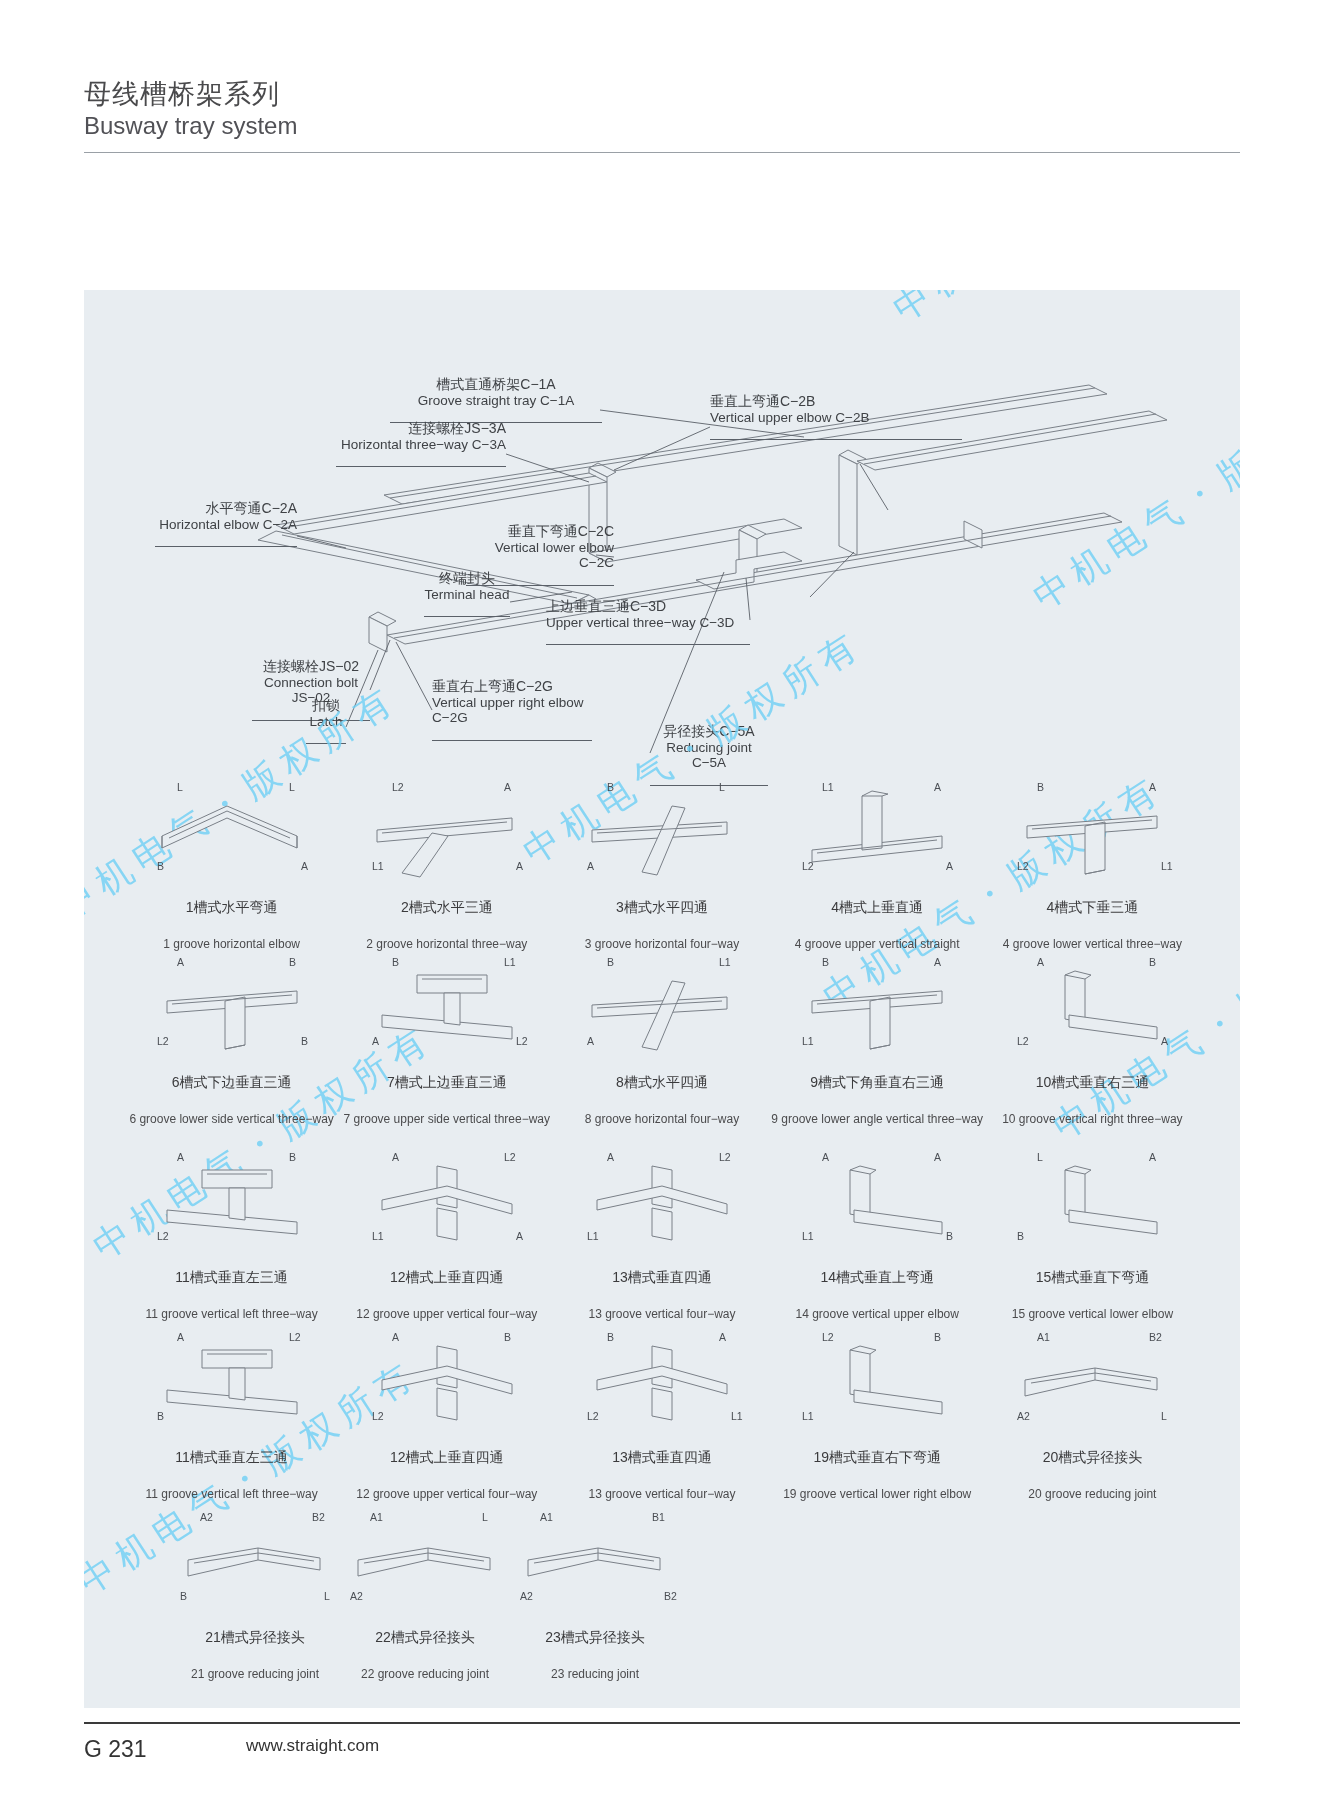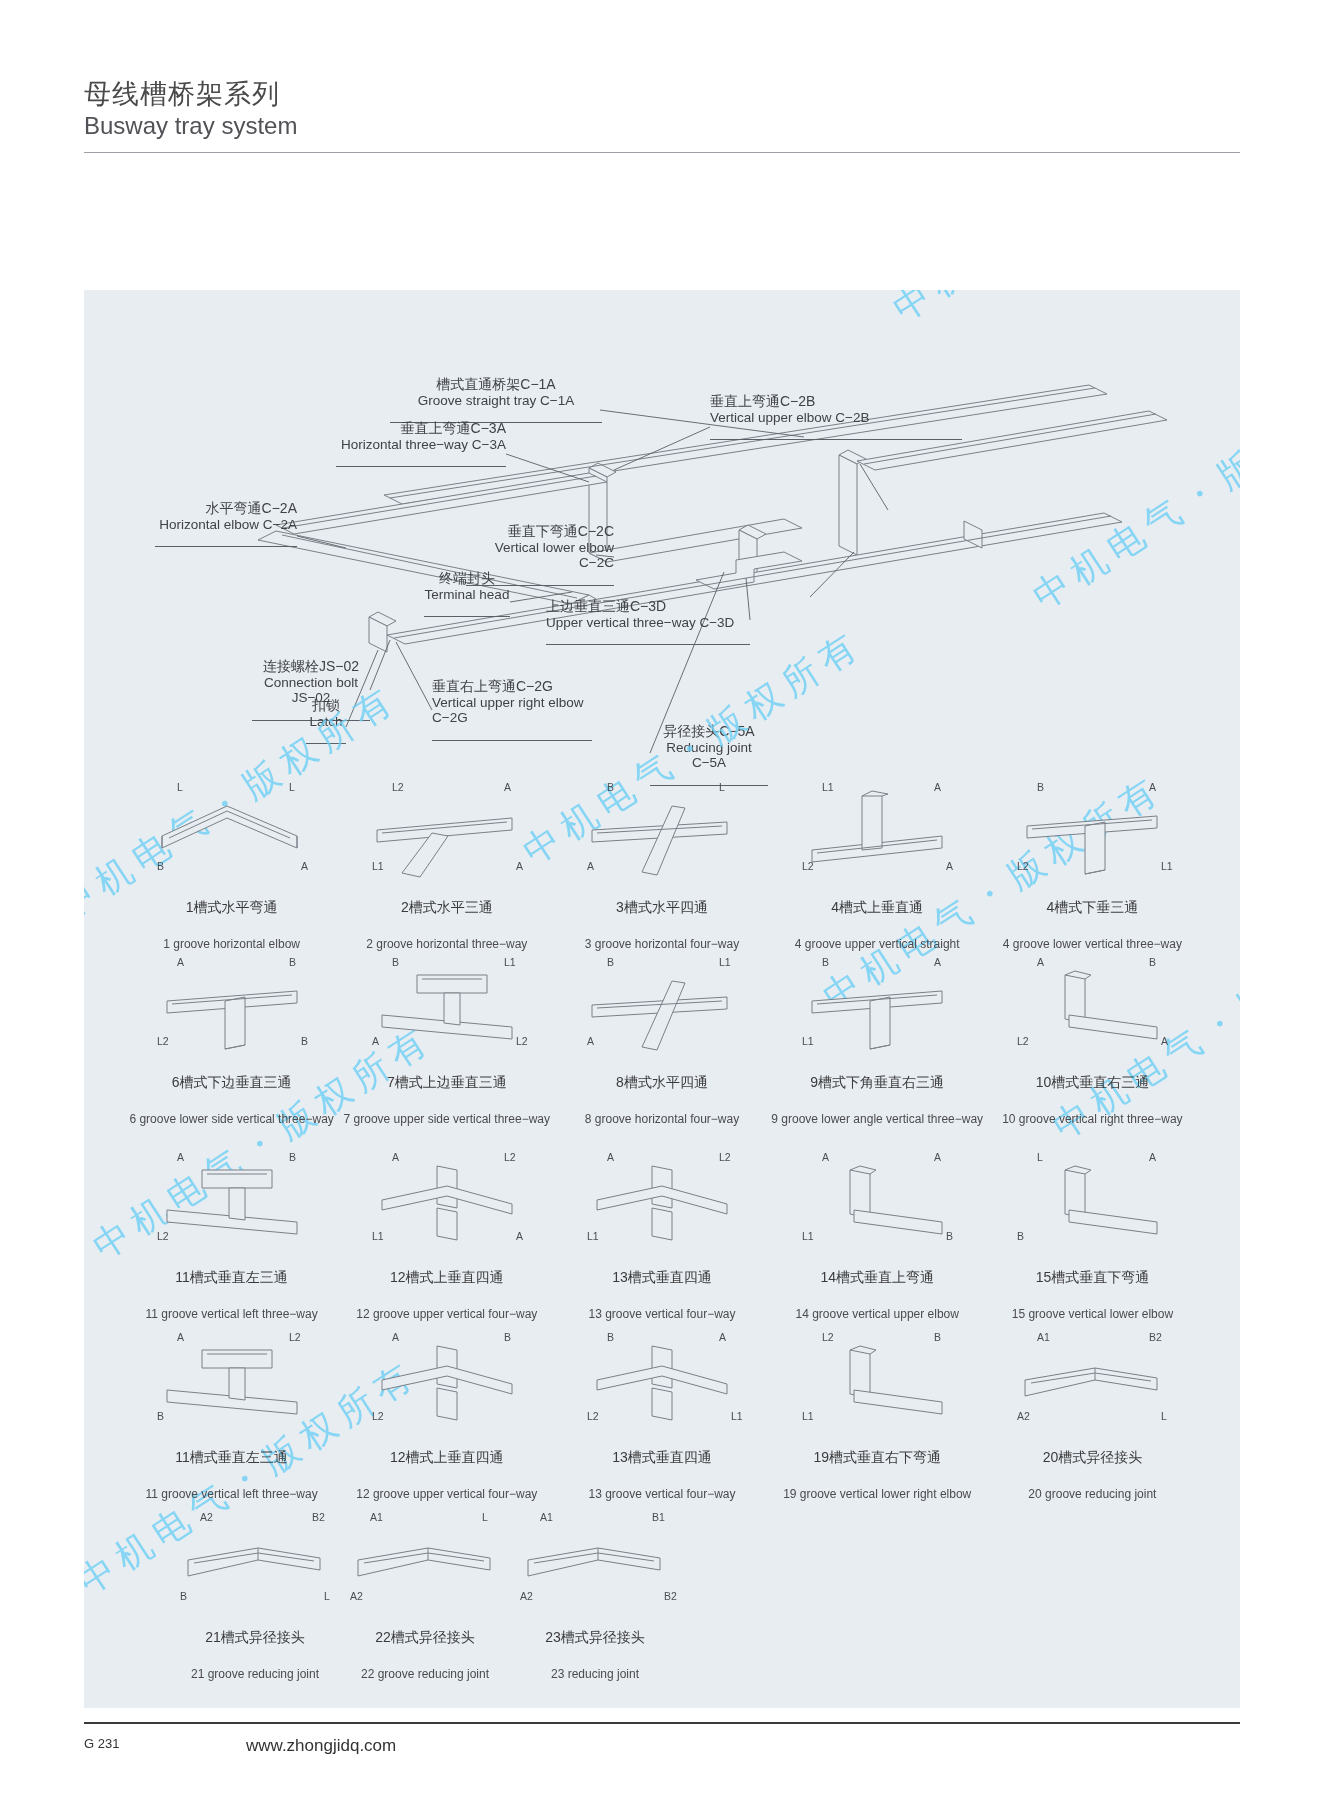--- a/index.html
+++ b/index.html
@@ -16,21 +16,21 @@
   .callout .zh{display:block;font-size:14px;}
   .callout .en{display:block;font-size:13.5px;}
   .wm{position:absolute;font-size:36px;letter-spacing:8px;color:#6fd0f5;opacity:.8;white-space:nowrap;
       transform:rotate(-33deg);transform-origin:left top;pointer-events:none;}
   .grid-row{position:absolute;display:flex;}
   .cell{flex:1;display:flex;flex-direction:column;align-items:center;}
   .cell svg{display:block;}
   .cap-zh{font-size:14px;color:#3b3b3d;margin-top:9px;white-space:nowrap;}
   .cap-en{font-size:12px;color:#4b4b4d;margin-top:20px;white-space:nowrap;}
   .ftr-rule{position:absolute;left:84px;top:1722px;width:1156px;height:2px;background:#3a3a3a;}
-  .ftr-no{position:absolute;left:84px;top:1736px;font-size:13px;color:#333;}
+  .ftr-no{position:absolute;left:84px;top:1736px;font-size:23px;color:#333;}
   .ftr-web{position:absolute;left:246px;top:1736px;font-size:17px;color:#333;}
 </style>
 </head>
 <body>
 
 <div class="page">
 
   <div class="hdr-zh">母线槽桥架系列</div>
   <div class="hdr-en">Busway tray system</div>
   <div class="hdr-rule"></div>
@@ -100,21 +100,21 @@
         </div>
       </div>
       <div class="callout" style="left: 626px; top: 103px; width: 252px; text-align: left;">
         <div class="lines">
           <span class="zh">垂直上弯通C−2B</span>
           <span class="en">Vertical upper elbow C−2B</span>
         </div>
       </div>
       <div class="callout" style="left: 252px; top: 130px; width: 170px; text-align: right;">
         <div class="lines">
-          <span class="zh">垂直上弯通C−3A</span>
+          <span class="zh">连接螺栓JS−3A</span>
           <span class="en">Horizontal three−way C−3A</span>
         </div>
       </div>
       <div class="callout" style="left: 71px; top: 210px; width: 142px; text-align: right;">
         <div class="lines">
           <span class="zh">水平弯通C−2A</span>
           <span class="en">Horizontal elbow C−2A</span>
         </div>
       </div>
       <div class="callout" style="left: 382px; top: 233px; width: 148px; text-align: right;">
@@ -471,14 +471,14 @@
             <text x="154" y="92" font-size="10.5" fill="#4a4e54">B2</text>
           </svg>
           <div class="cap-zh">23槽式异径接头</div>
           <div class="cap-en">23 reducing joint</div>
         </div>
       </div>
     </div>
 
   <div class="ftr-rule"></div>
   <div class="ftr-no">G 231</div>
-  <div class="ftr-web">www.zhongjidq.com</div>
+  <div class="ftr-web">www.straight.com</div>
 </div>
 
 </body></html>

